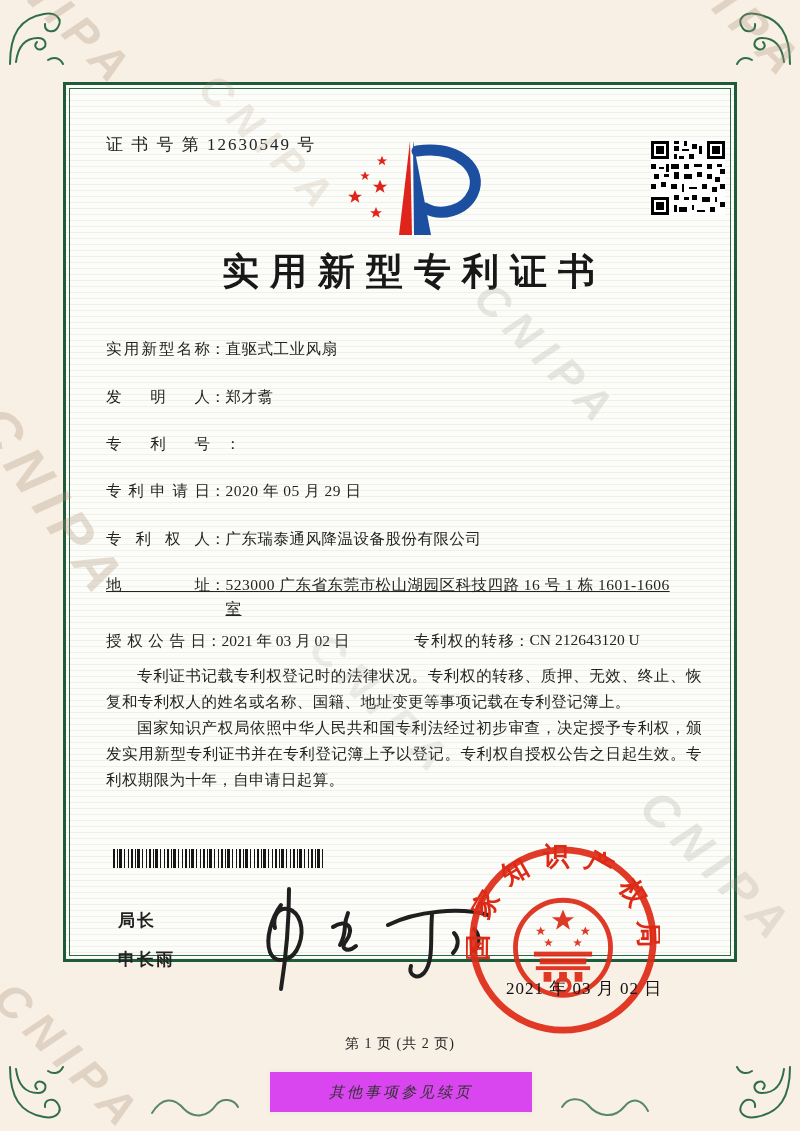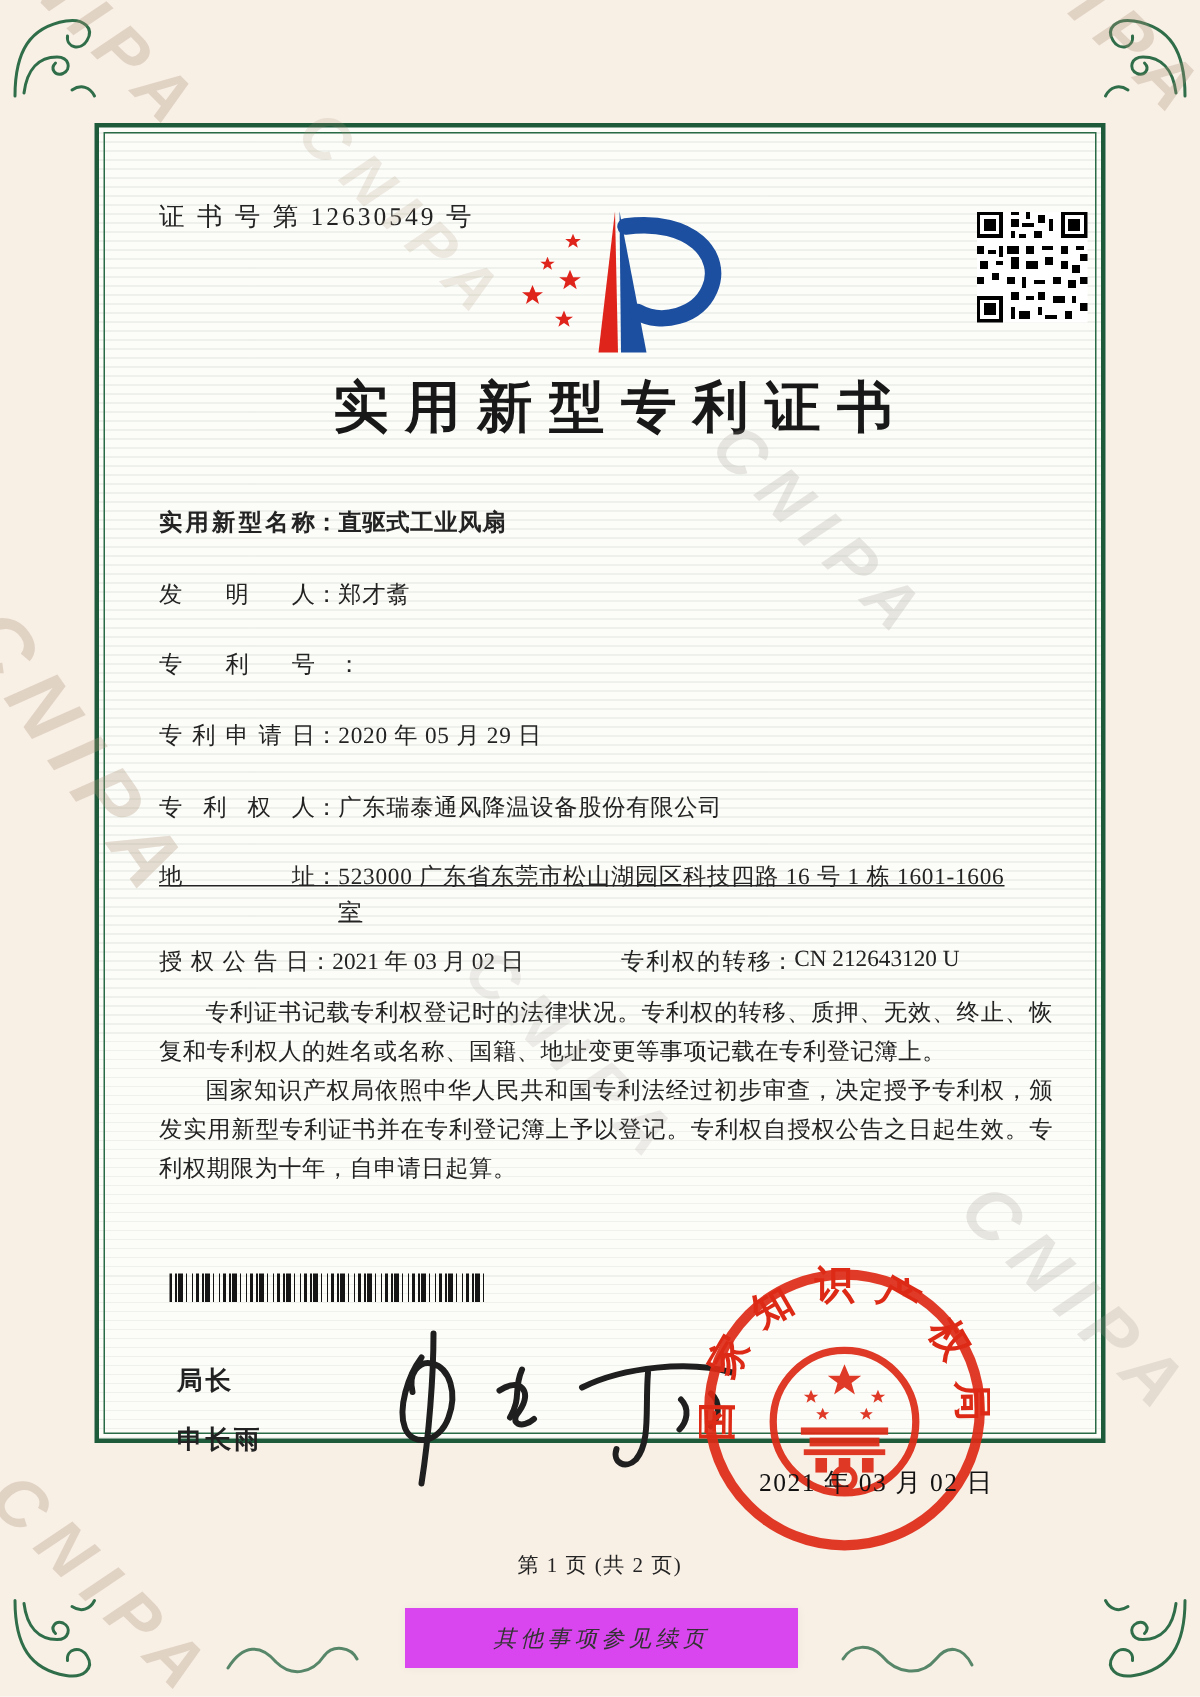--- a/index.html
+++ b/index.html
@@ -204,21 +204,21 @@
           <rect x="11" y="26" width="3" height="2"></rect>
           <rect x="16" y="25" width="1" height="2"></rect>
         <rect x="18" y="27" width="3" height="1"></rect>
           <rect x="23" y="26" width="2" height="2"></rect>
       </g>
     </svg>
   </div>
 
   <div class="abs title">实用新型专利证书</div>
 
-  <div class="abs field" style="top:252px;font-weight:bold;">
+  <div class="abs field" style="top:252px;">
     <span class="lbl">实用新型名称</span>
       <span class="colon">：</span>
     <span class="val">直驱式工业风扇</span>
   </div>
   <div class="abs field" style="top:300px;">
     <span class="lbl">发明人</span>
       <span class="colon">：</span>
     <span class="val">郑才翥</span>
   </div>
   <div class="abs field" style="top:347px;gap:15px;">

